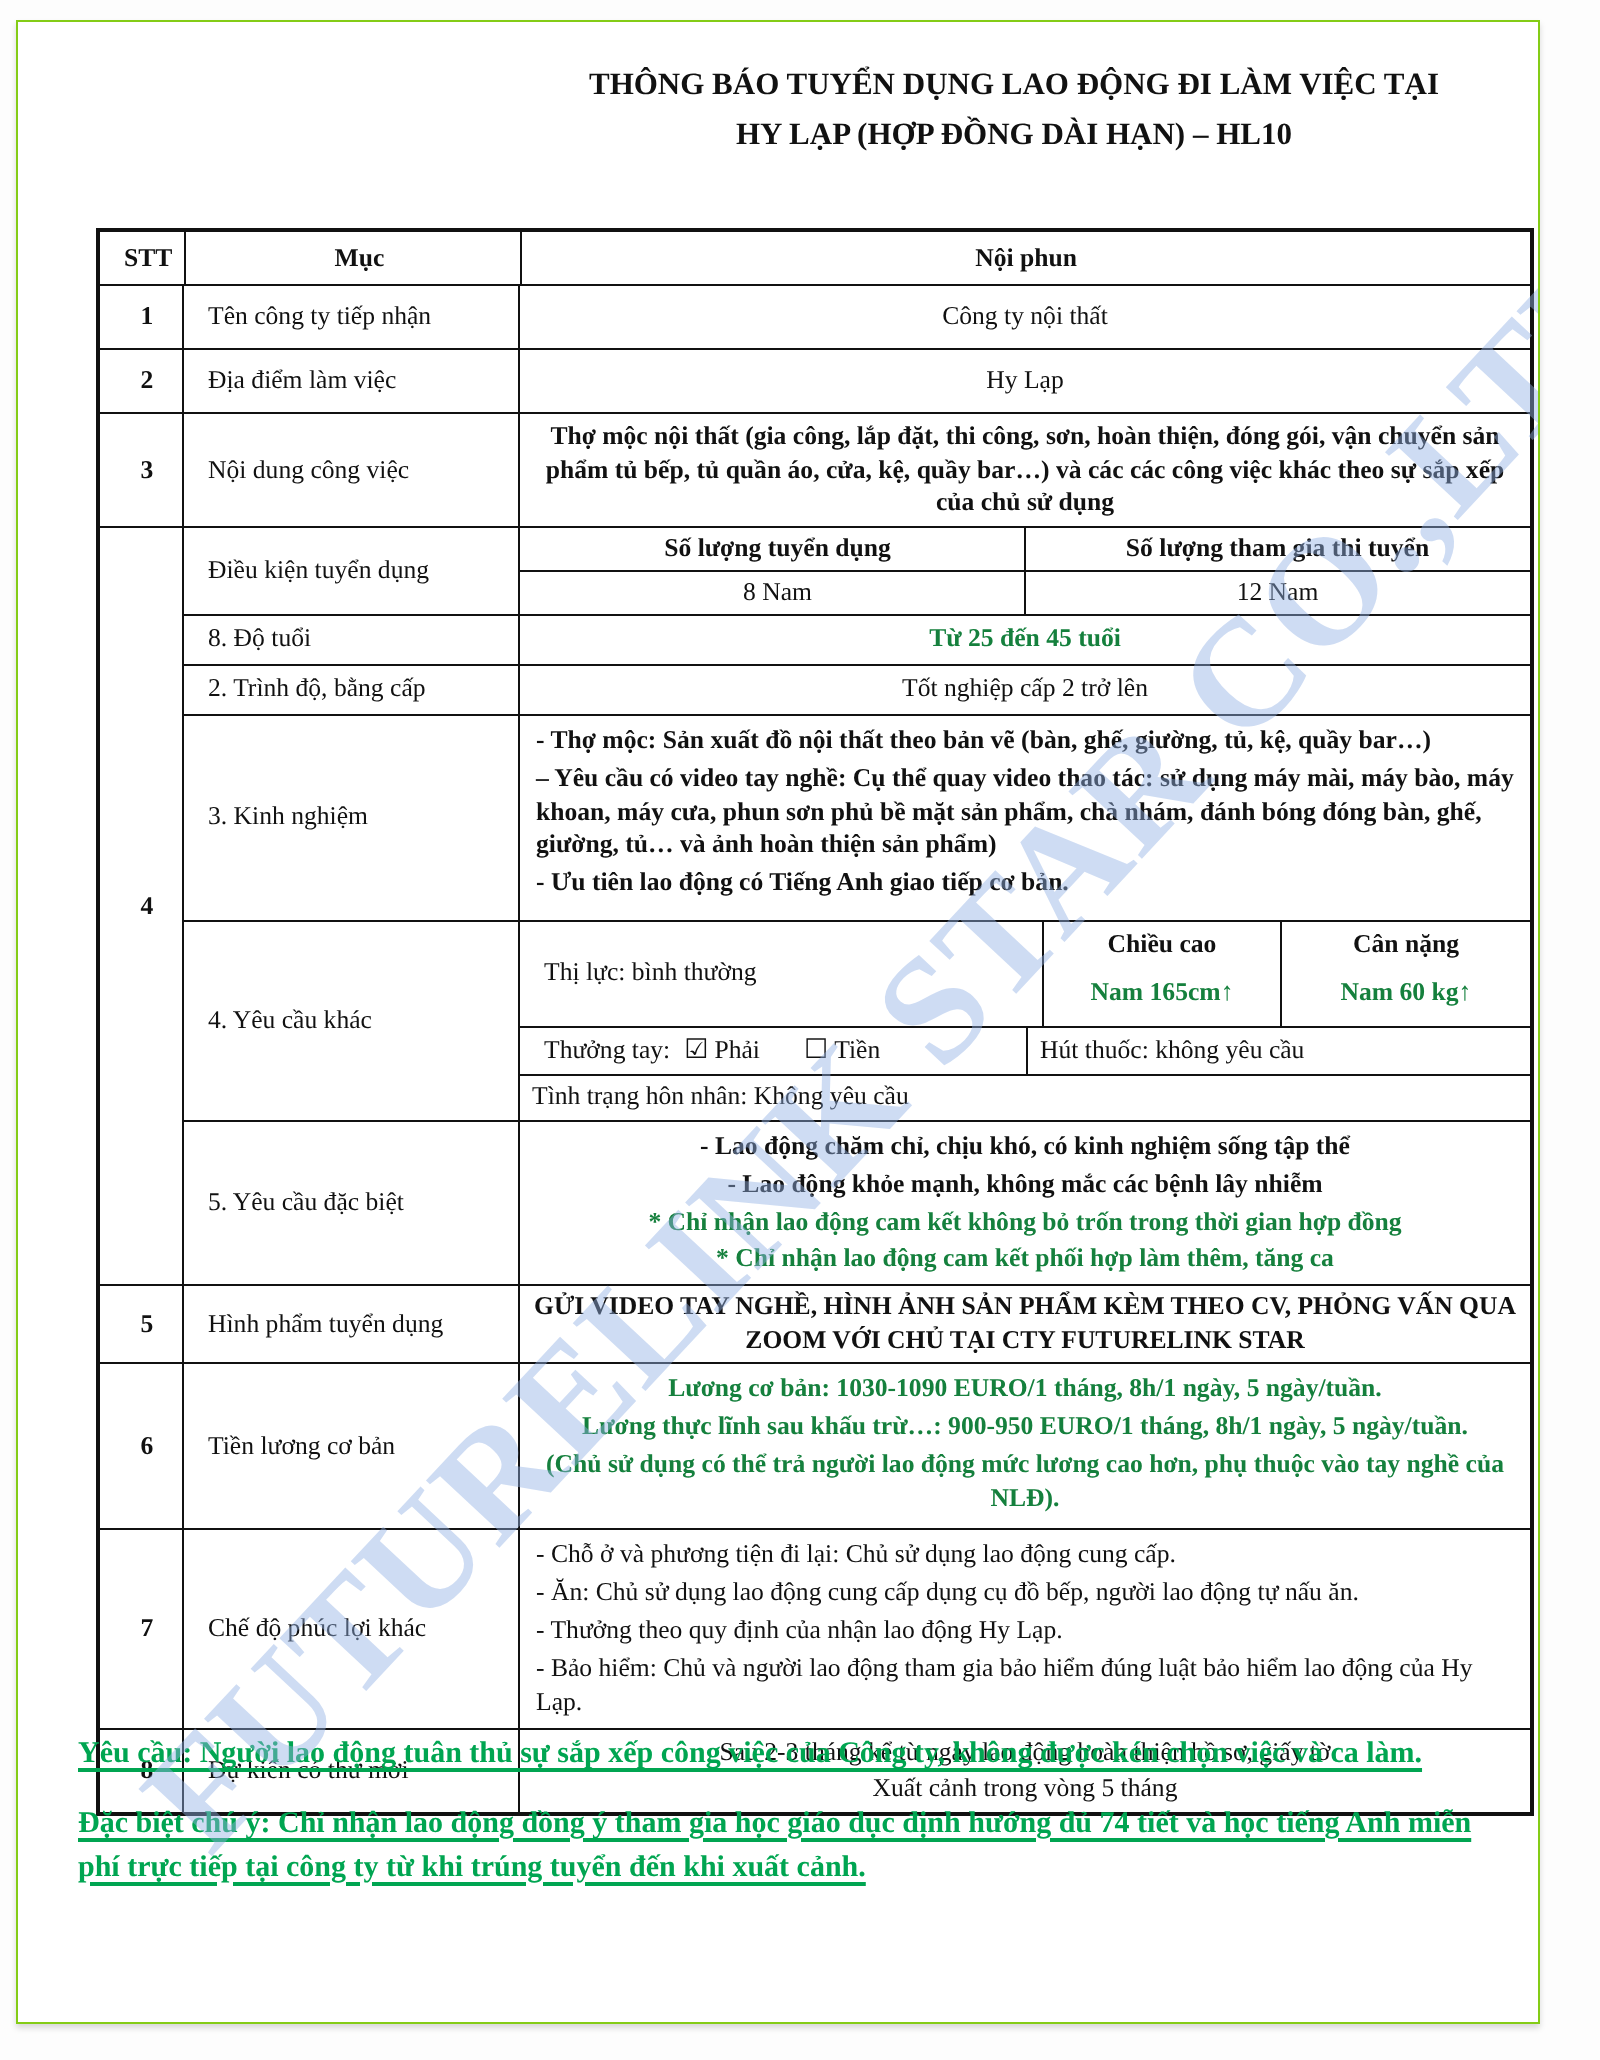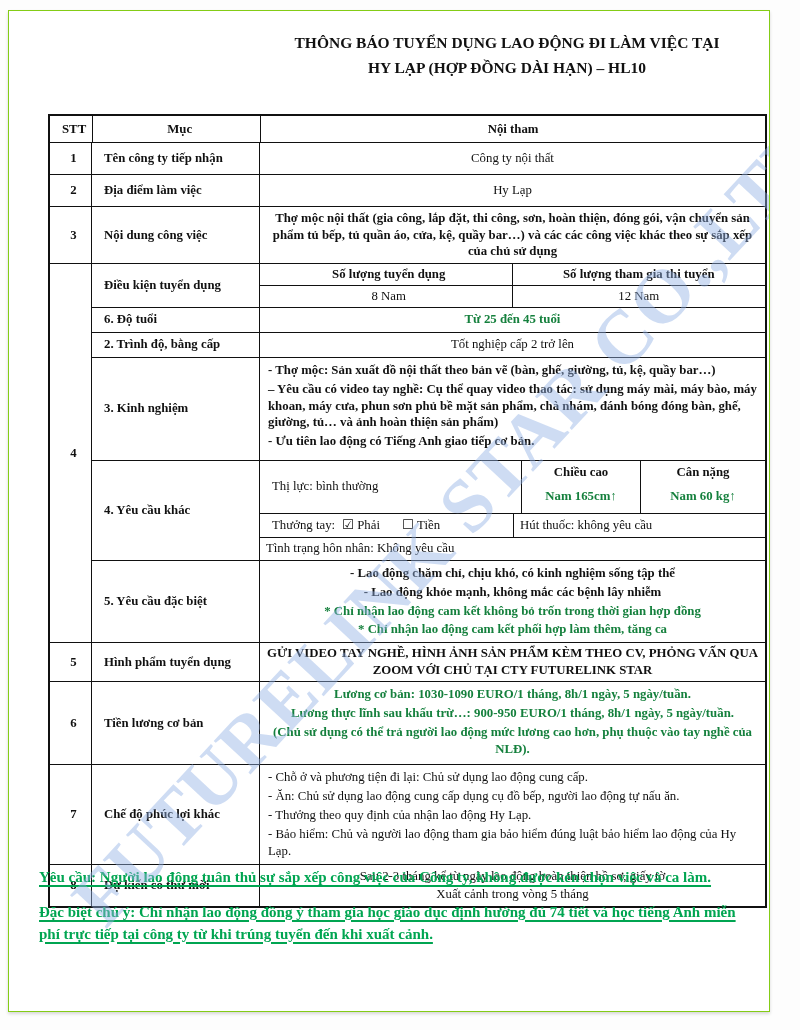--- a/index.html
+++ b/index.html
@@ -9,21 +9,21 @@
   .watermark { position:absolute; left:46px; top:872px; transform:rotate(-47deg); transform-origin:0 0;
                font-size:76px; font-weight:bold; letter-spacing:1px; white-space:nowrap;
                color:rgba(146,178,229,0.45); z-index:5; pointer-events:none; }
   .title { position:absolute; left:228px; top:20px; width:540px; text-align:center;
            font-weight:bold; font-size:15.5px; line-height:1.6; z-index:2; }
   .tbl { position:absolute; left:39px; top:103px; width:719px; border:2px solid #111;
          font-size:12.8px; line-height:1.32; z-index:2; background:transparent; }
   .row { display:flex; align-items:stretch; }
   .cell { padding:2px 6px; }
   .c-stt { flex:0 0 42px; display:flex; align-items:center; justify-content:center; font-weight:bold; }
-  .c-muc { flex:0 0 168px; display:flex; align-items:center; font-weight:bold; }
+  .c-muc { flex:0 0 168px; display:flex; align-items:center; font-weight:normal; }
   .c-noi { flex:1 1 auto; min-width:0; }
   .br { border-right:1.6px solid #111;padding-left:12px; }
   .bb { border-bottom:1.6px solid #111; }
   .vc { display:flex; align-items:center; }
   .hc { justify-content:center; text-align:center; }
   .ctr { text-align:center; }
   .bold { font-weight:bold; }
   .red { color:#15803d; font-weight:bold; }
   .col { display:flex; flex-direction:column; flex:1 1 auto; min-width:0; }
   .h27{min-height:27px} .h32{min-height:32px} .h57{min-height:57px}
@@ -50,21 +50,21 @@
   <div class="title">
     <div>THÔNG BÁO TUYỂN DỤNG LAO ĐỘNG ĐI LÀM VIỆC TẠI</div>
     <div>HY LẠP (HỢP ĐỒNG DÀI HẠN) – HL10</div>
   </div>
 
   <div class="tbl">
 
     <div class="row h27">
       <div class="cell c-stt br bb">STT</div>
       <div class="cell c-muc br bb hc bold">Mục</div>
-      <div class="cell c-noi bb vc hc bold" style="display:flex;">Nội tham</div>
+      <div class="cell c-noi bb vc hc bold" style="display:flex;">Nội phun</div>
     </div>
 
     <div class="row h32">
       <div class="cell c-stt br bb">1</div>
       <div class="cell c-muc br bb">Tên công ty tiếp nhận</div>
       <div class="cell c-noi bb vc hc" style="display:flex;">Công ty nội thất</div>
     </div>
 
     <div class="row h32">
       <div class="cell c-stt br bb">2</div>
@@ -90,21 +90,21 @@
               <div class="cell half bold">Số lượng tham gia thi tuyển</div>
             </div>
             <div class="row h18" style="flex:1;">
               <div class="cell half br">8 Nam</div>
               <div class="cell half">12 Nam</div>
             </div>
           </div>
         </div>
 
         <div class="row h25 bb">
-          <div class="cell c-muc br">6. Độ tuổi</div>
+          <div class="cell c-muc br">8. Độ tuổi</div>
           <div class="cell c-noi vc hc red" style="display:flex;">Từ 25 đến 45 tuổi</div>
         </div>
 
         <div class="row h25 bb">
           <div class="cell c-muc br">2. Trình độ, bằng cấp</div>
           <div class="cell c-noi vc hc" style="display:flex;">Tốt nghiệp cấp 2 trở lên</div>
         </div>
 
         <div class="row h103 bb">
           <div class="cell c-muc br">3. Kinh nghiệm</div>

